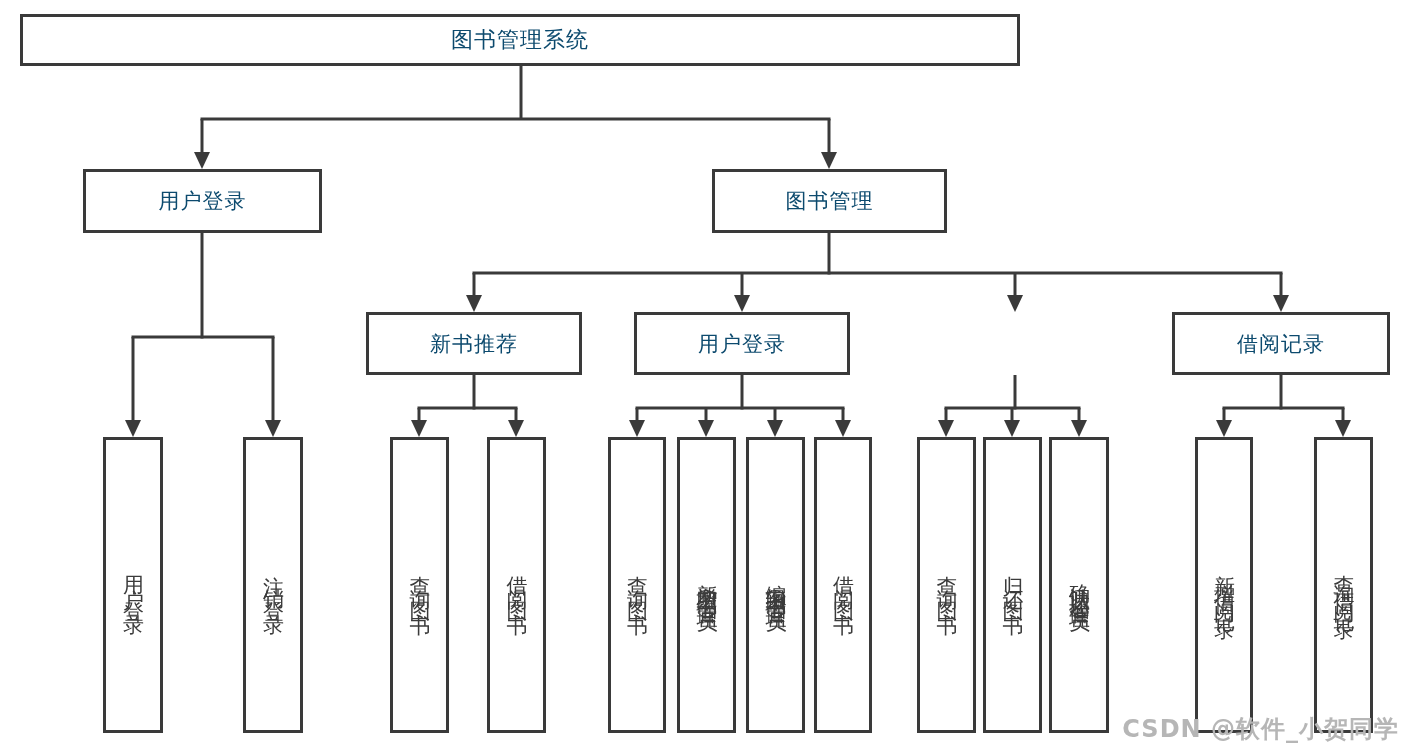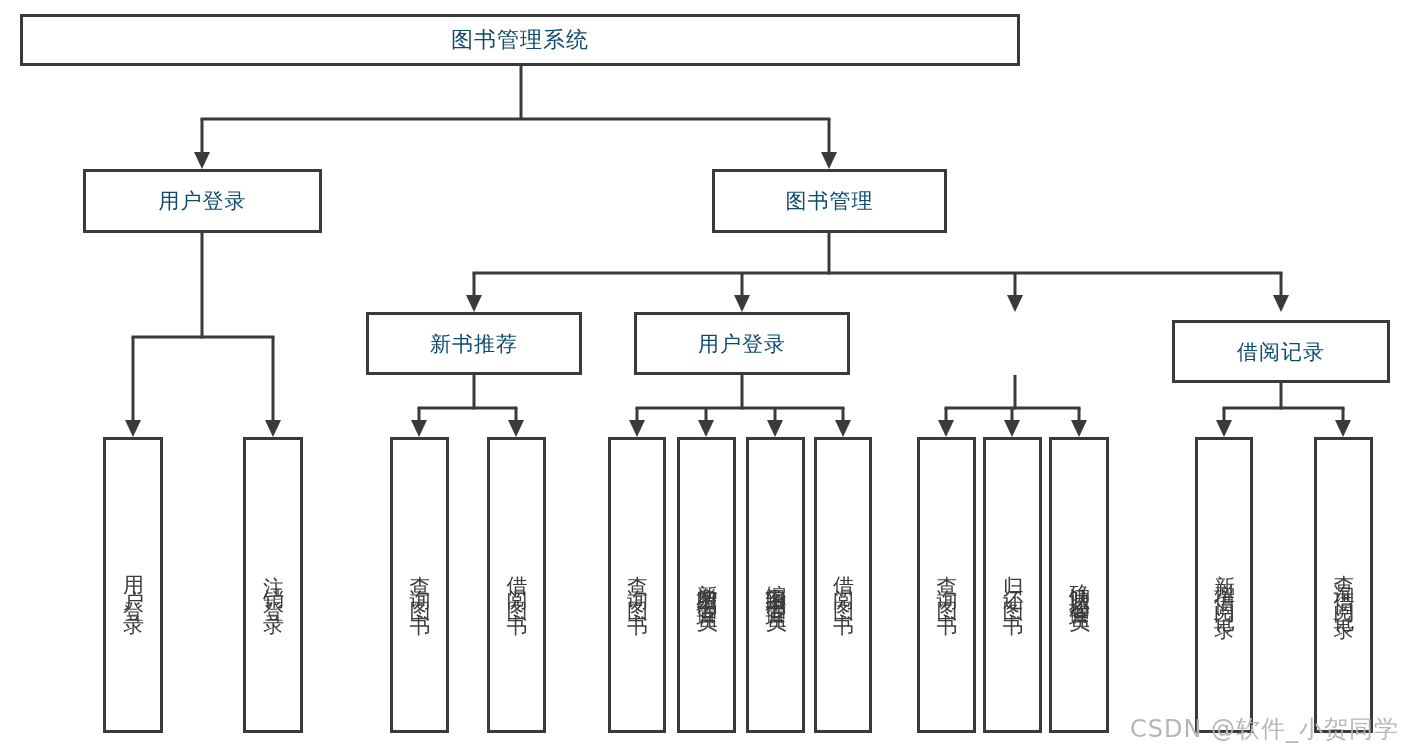--- a/index.html
+++ b/index.html
@@ -60,20 +60,21 @@
   .ls-9 { letter-spacing: 4px; }
   .watermark {
     position: absolute;
     z-index: 3;
     right: 6px;
     bottom: 2px;
     font-size: 24px;
     color: #b6b6b6;
     letter-spacing: 1px;
     white-space: nowrap;
+    font-weight: bold;
   }
 </style>
 </head>
 <body>
 
 <div id="canvas">
 
   <svg id="connectors" width="1405" height="747" viewBox="0 0 1405 747">
     <g stroke="#3a3a3a" stroke-width="3" fill="none">
 
@@ -140,21 +141,21 @@
     </g>
   </svg>
 
   <div class="node root" style="left:20px;top:14px;width:1000px;height:52px">图书管理系统</div>
 
   <div class="node" style="left:83px;top:169px;width:239px;height:64px">用户登录</div>
   <div class="node" style="left:712px;top:169px;width:235px;height:64px">图书管理</div>
 
   <div class="node" style="left:366px;top:312px;width:216px;height:63px">新书推荐</div>
   <div class="node" style="left:634px;top:312px;width:216px;height:63px">用户登录</div>
-  <div class="node" style="left:1172px;top:320px;width:218px;height:63px">借阅记录</div>
+  <div class="node" style="left:1172px;top:312px;width:218px;height:63px">借阅记录</div>
 
   <div class="leaf ls-4" style="left:103px;width:60px">用户登录</div>
   <div class="leaf ls-4" style="left:243px;width:60px">注销登录</div>
 
   <div class="leaf ls-4" style="left:390px;width:59px">查询图书</div>
   <div class="leaf ls-4" style="left:487px;width:59px">借阅图书</div>
 
   <div class="leaf ls-4" style="left:608px;width:58px">查询图书</div>
   <div class="leaf ls-9" style="left:677px;width:59px">新增图书（管理员）</div>
   <div class="leaf ls-9" style="left:746px;width:59px">编辑图书（管理员）</div>

